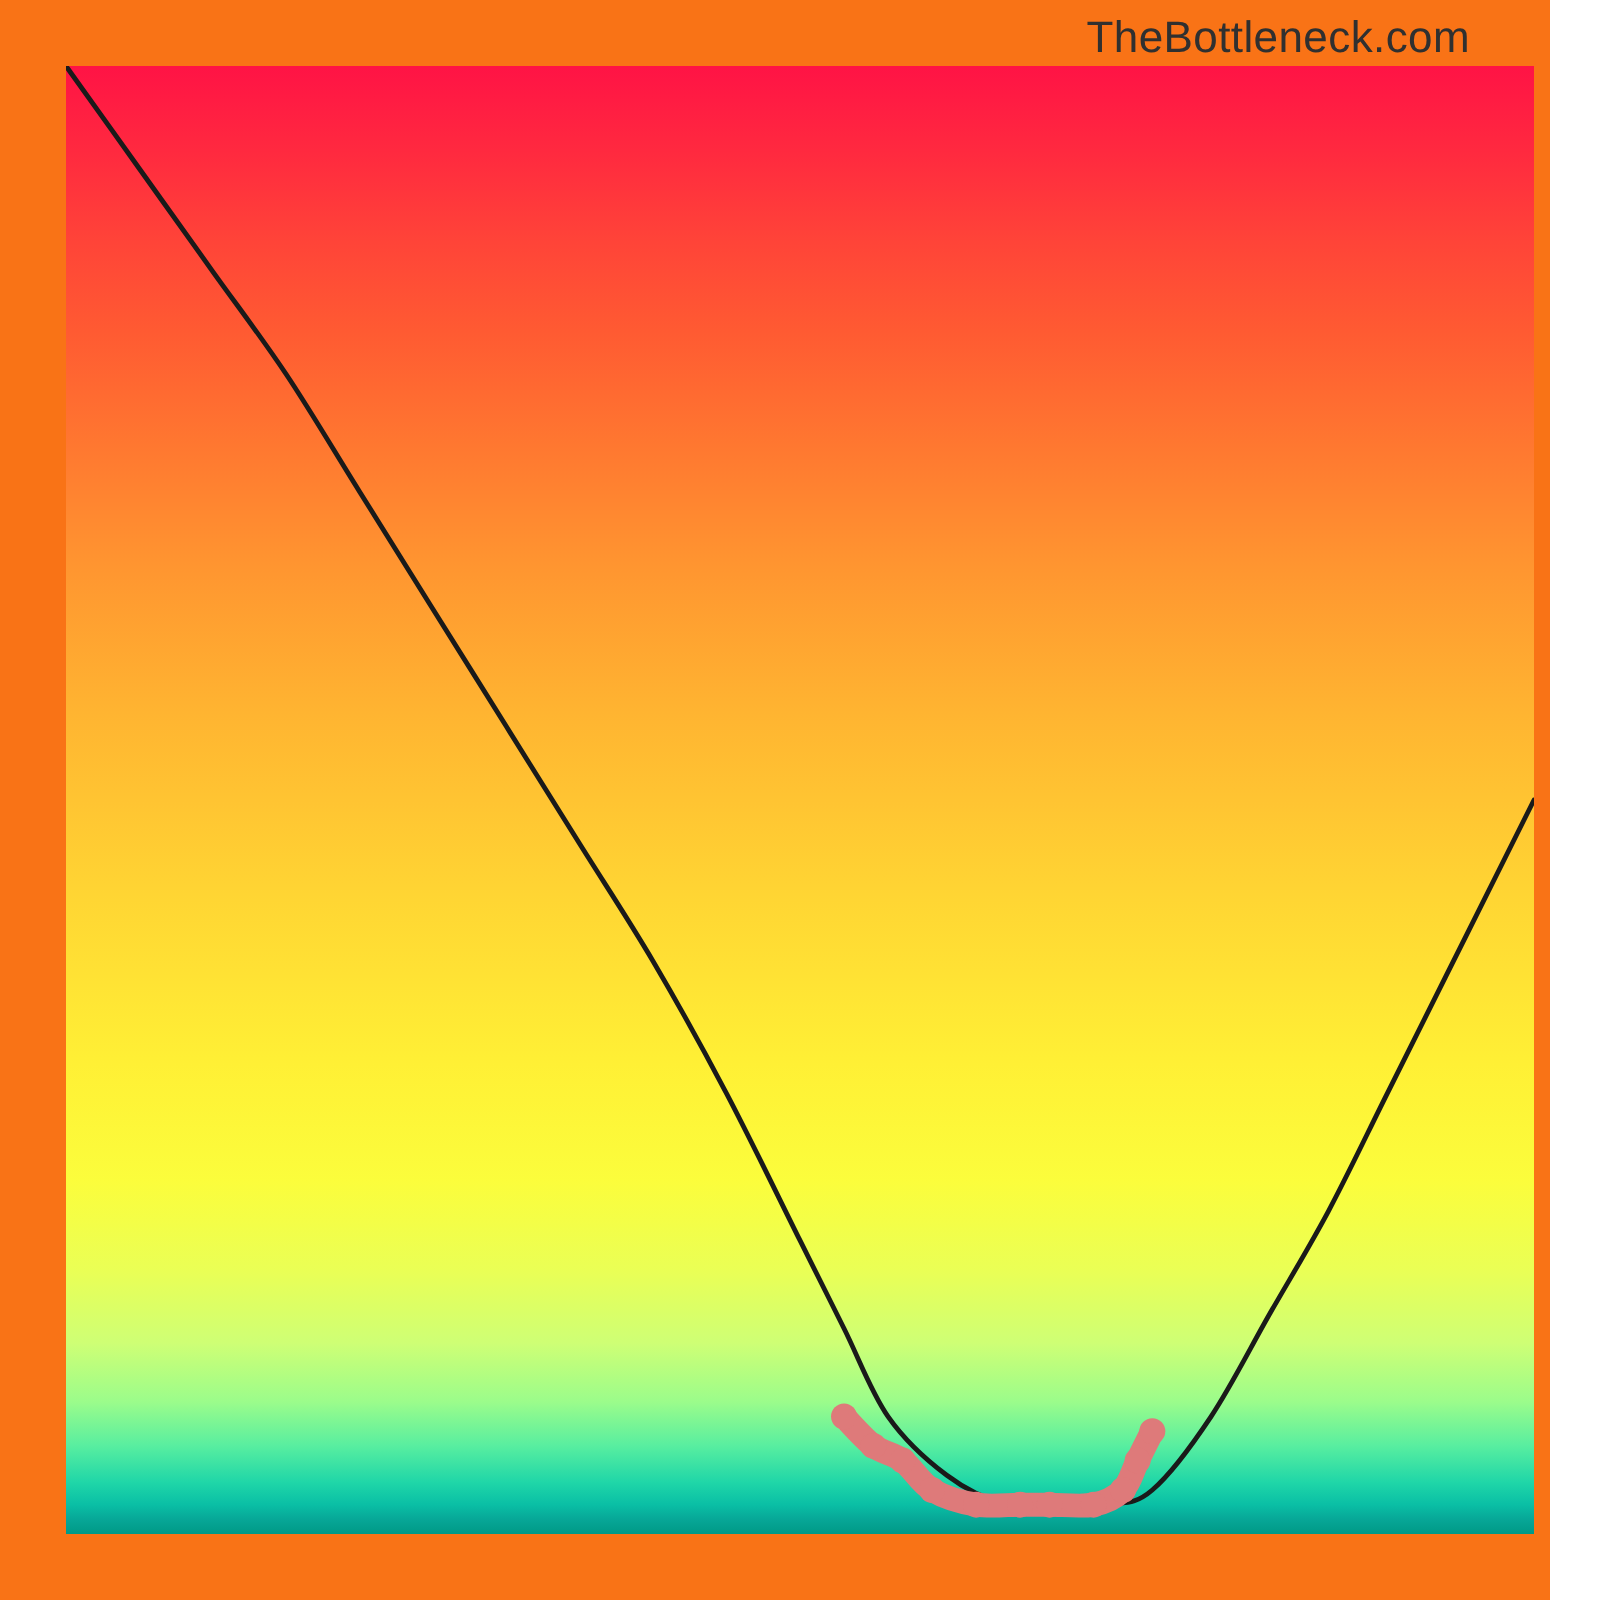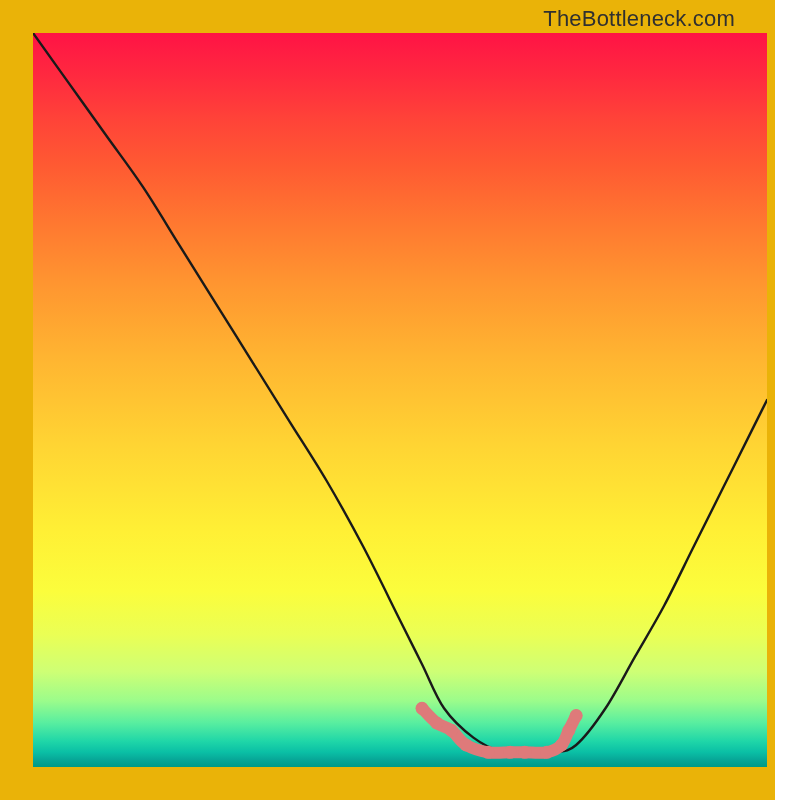--- a/index.html
+++ b/index.html
@@ -6,21 +6,21 @@
     margin: 0;
     padding: 0;
     width: 800px;
     height: 800px;
     overflow: hidden;
     font-family: Arial, Helvetica, sans-serif;
   }
   .frame {
     width: 775px;
     height: 800px;
-    background: #eab308;
+    background: #f97316;
     position: relative;
   }
   .plot {
     position: absolute;
     left: 33px;
     top: 33px;
     width: 734px;
     height: 734px;
     overflow: hidden;
   }

